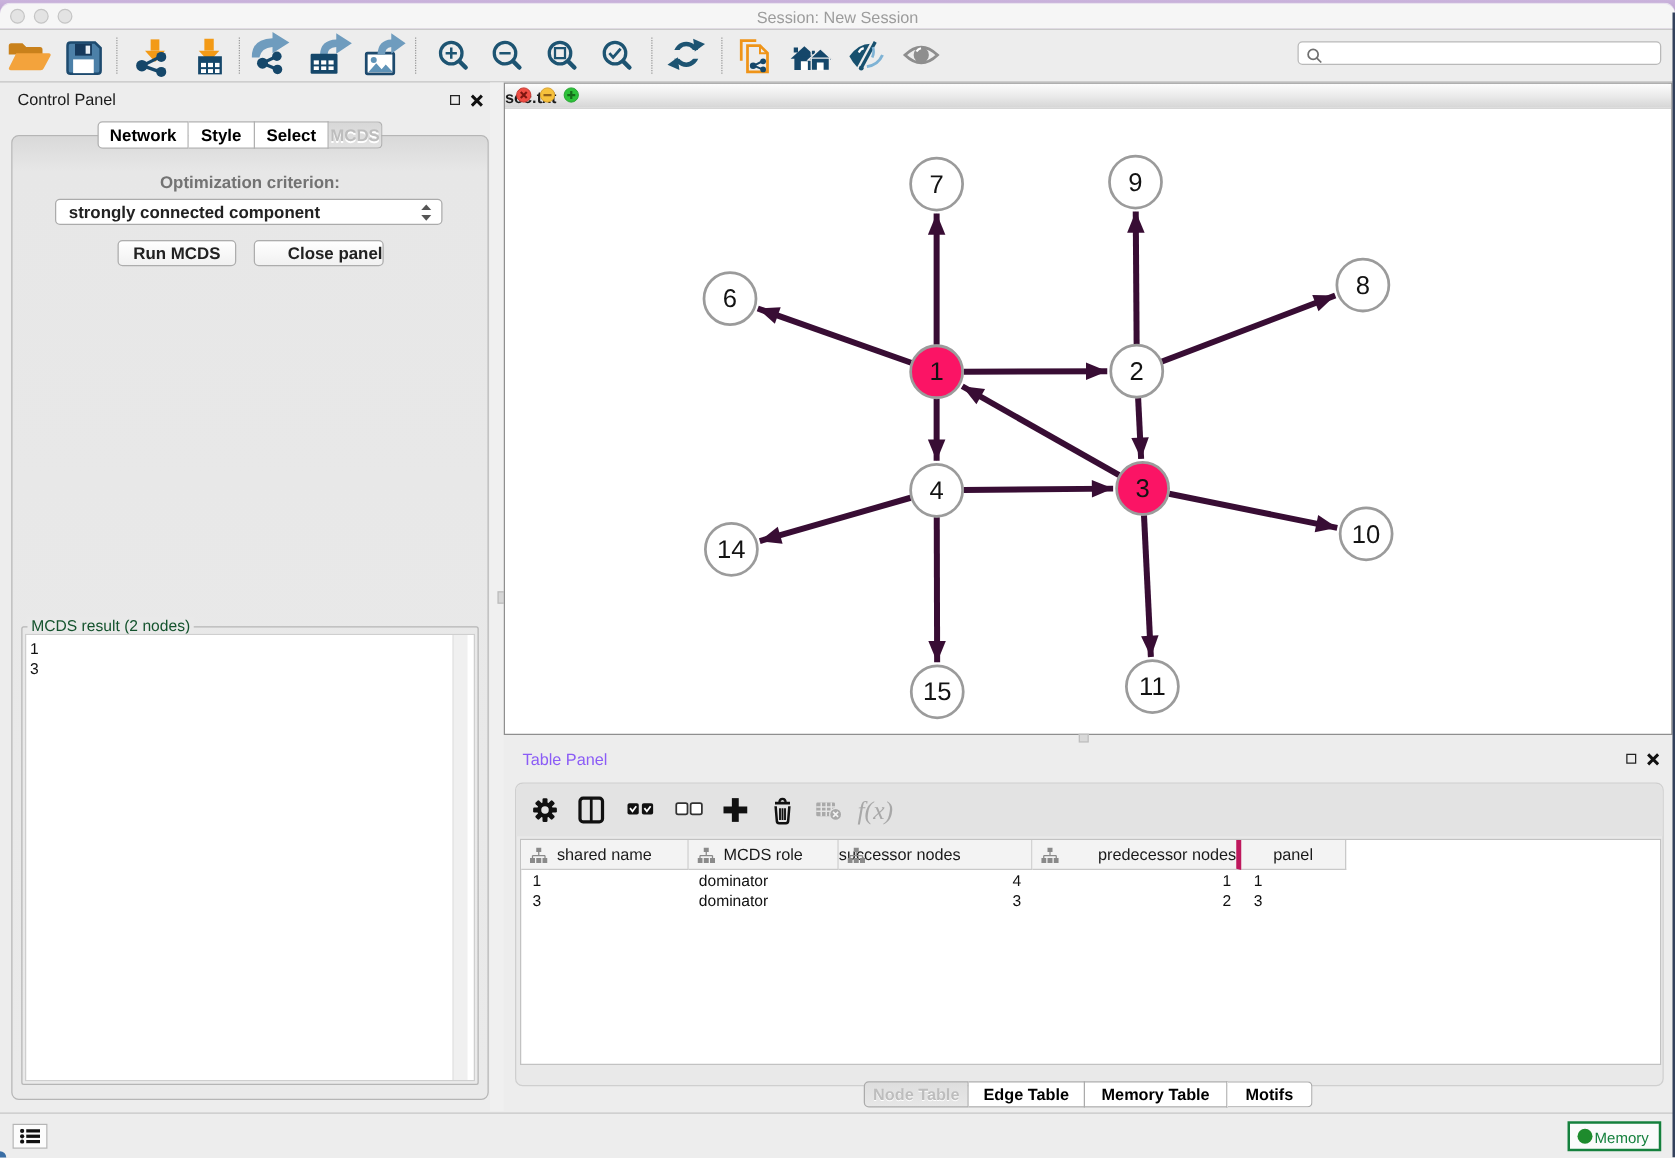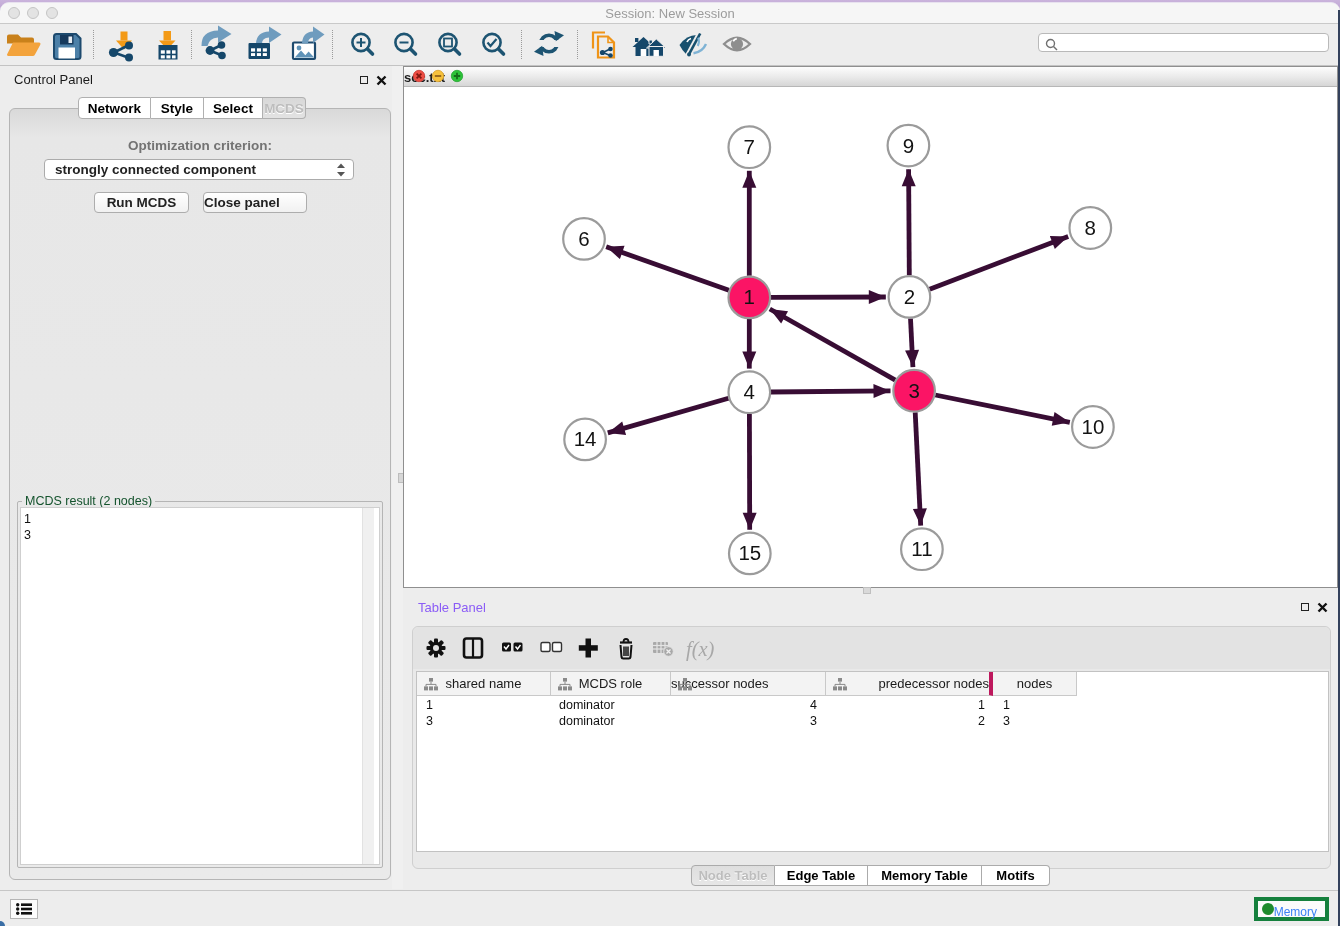--- a/index.html
+++ b/index.html
@@ -181,21 +181,21 @@
 <div class="abs" style="left:0;top:138px;width:400px;text-align:center;font-size:13.5px;font-weight:bold;color:#737373">Optimization criterion:</div>
 
 <div class="abs" style="left:44px;top:159px;width:310px;height:21px;background:#fff;border:1px solid #ababab;border-radius:4px;font-size:13.5px;font-weight:bold;line-height:20px;padding-left:10px">strongly connected component
 <svg width="10" height="14" style="position:absolute;right:7px;top:3px">
       <path d="M5,0.5 L9,5 L1,5 Z" fill="#555"></path>
       <path d="M5,13.5 L1,9 L9,9 Z" fill="#555"></path>
     </svg>
 </div>
 
 <div class="abs" style="left:94px;top:192px;width:95px;height:21px;background:linear-gradient(#ffffff,#f1f1f1);border:1px solid #adadad;border-radius:4px;font-size:13.5px;font-weight:bold;text-align:center;line-height:20px">Run MCDS</div>
-<div class="abs" style="left:203px;top:192px;width:104px;height:21px;background:linear-gradient(#ffffff,#f1f1f1);border:1px solid #adadad;border-radius:4px;font-size:13.5px;font-weight:bold;text-align:left;line-height:20px">Close panel</div>
+<div class="abs" style="left:203px;top:192px;width:104px;height:21px;background:linear-gradient(#ffffff,#f1f1f1);border:1px solid #adadad;border-radius:4px;font-size:13.5px;font-weight:bold;text-align:right;line-height:20px">Close panel</div>
 
 <div class="abs" style="left:17px;top:501px;width:366px;height:367px;border:1px solid #b5b5b5;border-radius:2px"></div>
 <div class="abs" style="left:22px;top:494px;background:#e9e9e9;padding:0 3px;font-size:12.5px;color:#14532d">MCDS result (2 nodes)</div>
 <div class="abs" style="left:20px;top:507px;width:360px;height:358px;background:#fff;border:1px solid #cfcfcf"></div>
 <div class="abs" style="left:362px;top:508px;width:12px;height:356px;background:#f0f0f0;border-left:1px solid #e2e2e2"></div>
 <div class="abs" style="left:24px;top:511px;font-size:12.5px;line-height:16px;color:#111">1<br>3</div>
 
 <div class="abs" style="left:392px;top:66px;width:11px;height:823px;background:#f0f0f0"></div>
 
 <div class="abs" style="left:398px;top:473px;width:6px;height:10px;background:#d7d7d7;border:1px solid #bdbdbd"></div>
@@ -370,21 +370,21 @@
           <rect x="5" y="8.4" width="4" height="4"></rect>
           <rect x="10" y="8.4" width="4" height="4"></rect>
         </g>
         <g stroke="#8a8a8a" stroke-width="1">
           <line x1="7" y1="3.6" x2="7" y2="6.4"></line>
           <line x1="2" y1="6.4" x2="12" y2="6.4"></line>
           <line x1="2" y1="6.4" x2="2" y2="8.4"></line>
           <line x1="12" y1="6.4" x2="12" y2="8.4"></line>
         </g>
       </svg>predecessor nodes</div>
-<div style="width:84px;background:#f3f3f3;border-right:1px solid #c9c9c9;border-bottom:1px solid #c9c9c9;text-align:center;line-height:23px">nodes</div>
+<div style="width:84px;background:#f3f3f3;border-right:1px solid #c9c9c9;border-bottom:1px solid #c9c9c9;text-align:center;line-height:23px">panel</div>
 </div>
 <div class="abs" style="left:417px;top:697px;font-size:12.5px;color:#111">
 <div style="height:16px;line-height:16px;position:relative;width:912px">
 <span style="position:absolute;left:9px">1</span>
       <span style="position:absolute;left:142px">dominator</span>
       <span style="position:absolute;left:254px;width:146px;text-align:right">4</span>
       <span style="position:absolute;left:409px;width:159px;text-align:right">1</span>
       <span style="position:absolute;left:586px">1</span>
 </div>
 <div style="height:16px;line-height:16px;position:relative;width:912px">
@@ -407,18 +407,18 @@
 <div class="abs" style="left:10px;top:899px;width:28px;height:20px;background:#fcfcfc;border:1px solid #b5b5b5">
 <svg width="16" height="12" style="position:absolute;left:5px;top:3px">
 <circle cx="1.7" cy="1.7" r="1.7" fill="#111"></circle>
       <rect x="5" y="0.4" width="11" height="2.6" fill="#111"></rect>
 <circle cx="1.7" cy="6" r="1.7" fill="#111"></circle>
       <rect x="5" y="4.7" width="11" height="2.6" fill="#111"></rect>
 <circle cx="1.7" cy="10.3" r="1.7" fill="#111"></circle>
       <rect x="5" y="9" width="11" height="2.6" fill="#111"></rect>
 </svg>
 </div>
-<div class="abs" style="left:1254px;top:897px;width:75px;height:24px;background:#fbfbfb;border:4px solid #15803d;font-size:12px;color:#3b82f6;text-align:right;line-height:22px;padding-right:8px">Memory</div>
+<div class="abs" style="left:1254px;top:897px;width:75px;height:24px;background:#fbfbfb;border:2px solid #15803d;font-size:12px;color:#15803d;text-align:right;line-height:22px;padding-right:8px">Memory</div>
 <div class="abs" style="left:1262px;top:903px;width:12px;height:12px;border-radius:50%;background:#1e8b2d"></div>
 
 <div class="abs" style="left:-5px;top:921px;width:10px;height:10px;border-radius:50%;background:#3a6ea5"></div>
 
 <div class="abs" style="left:1337.5px;top:10px;width:2.5px;height:916px;background:#33415c"></div>
 
 </body></html>

